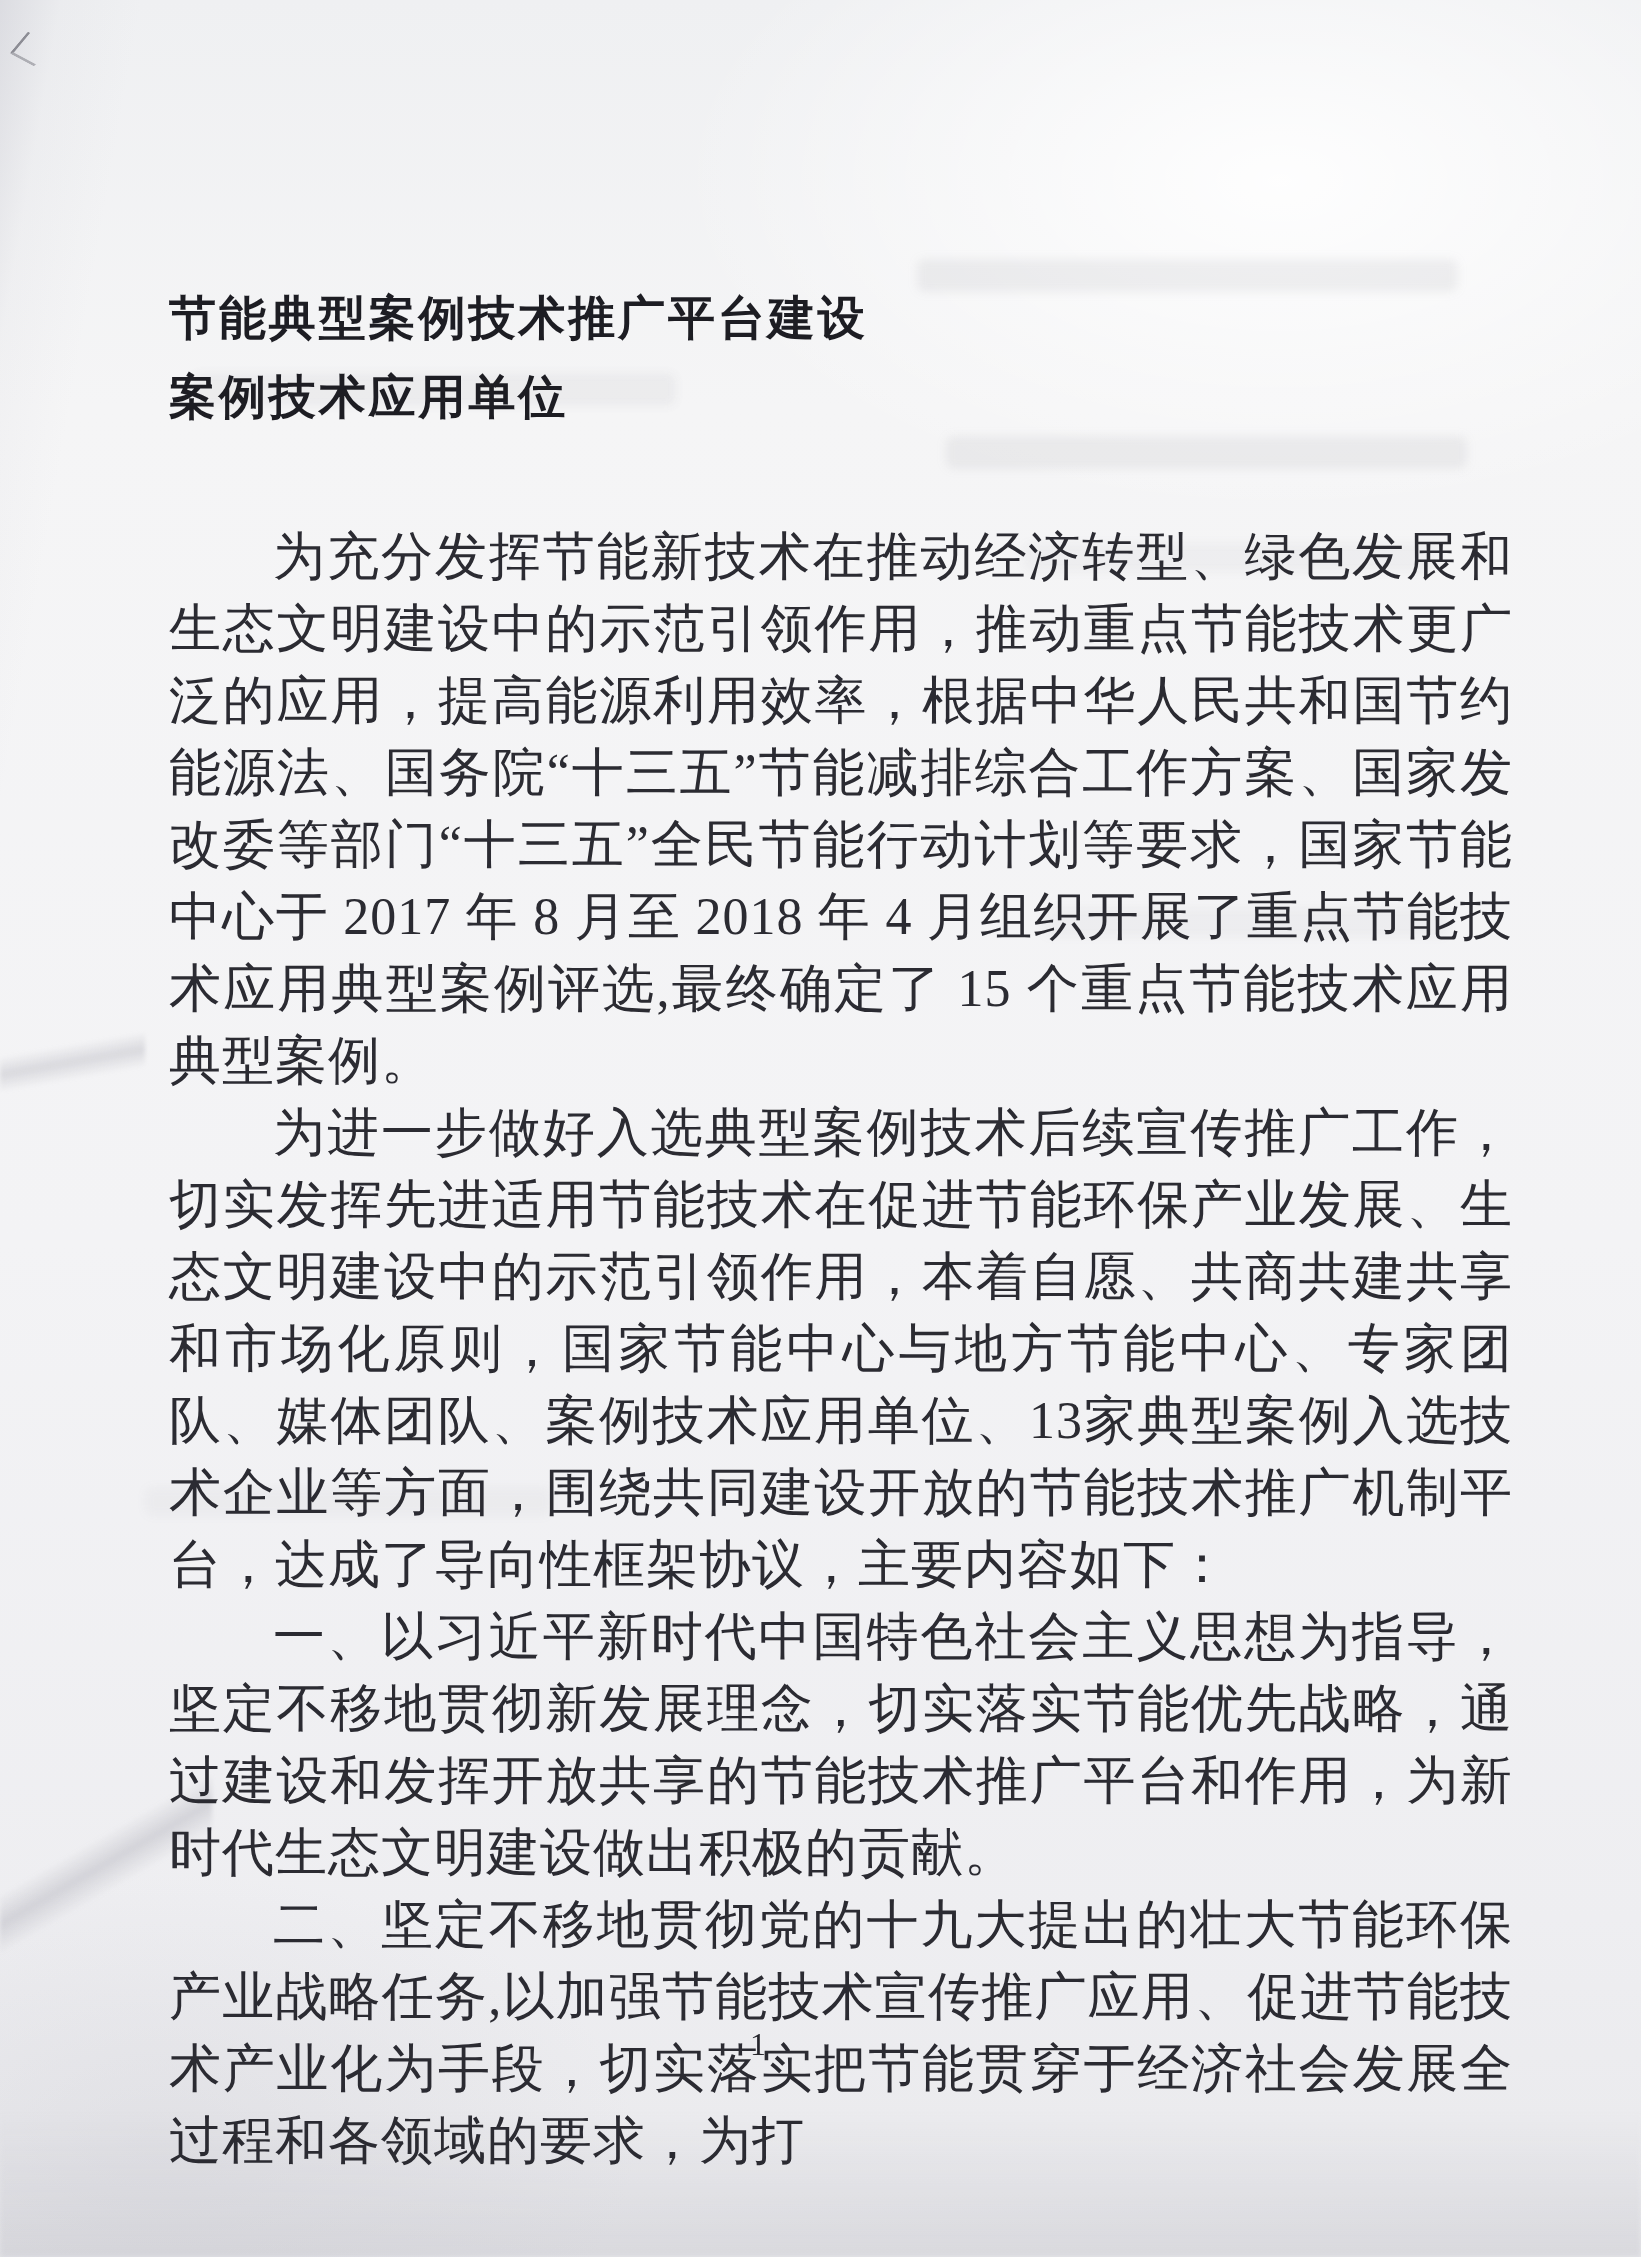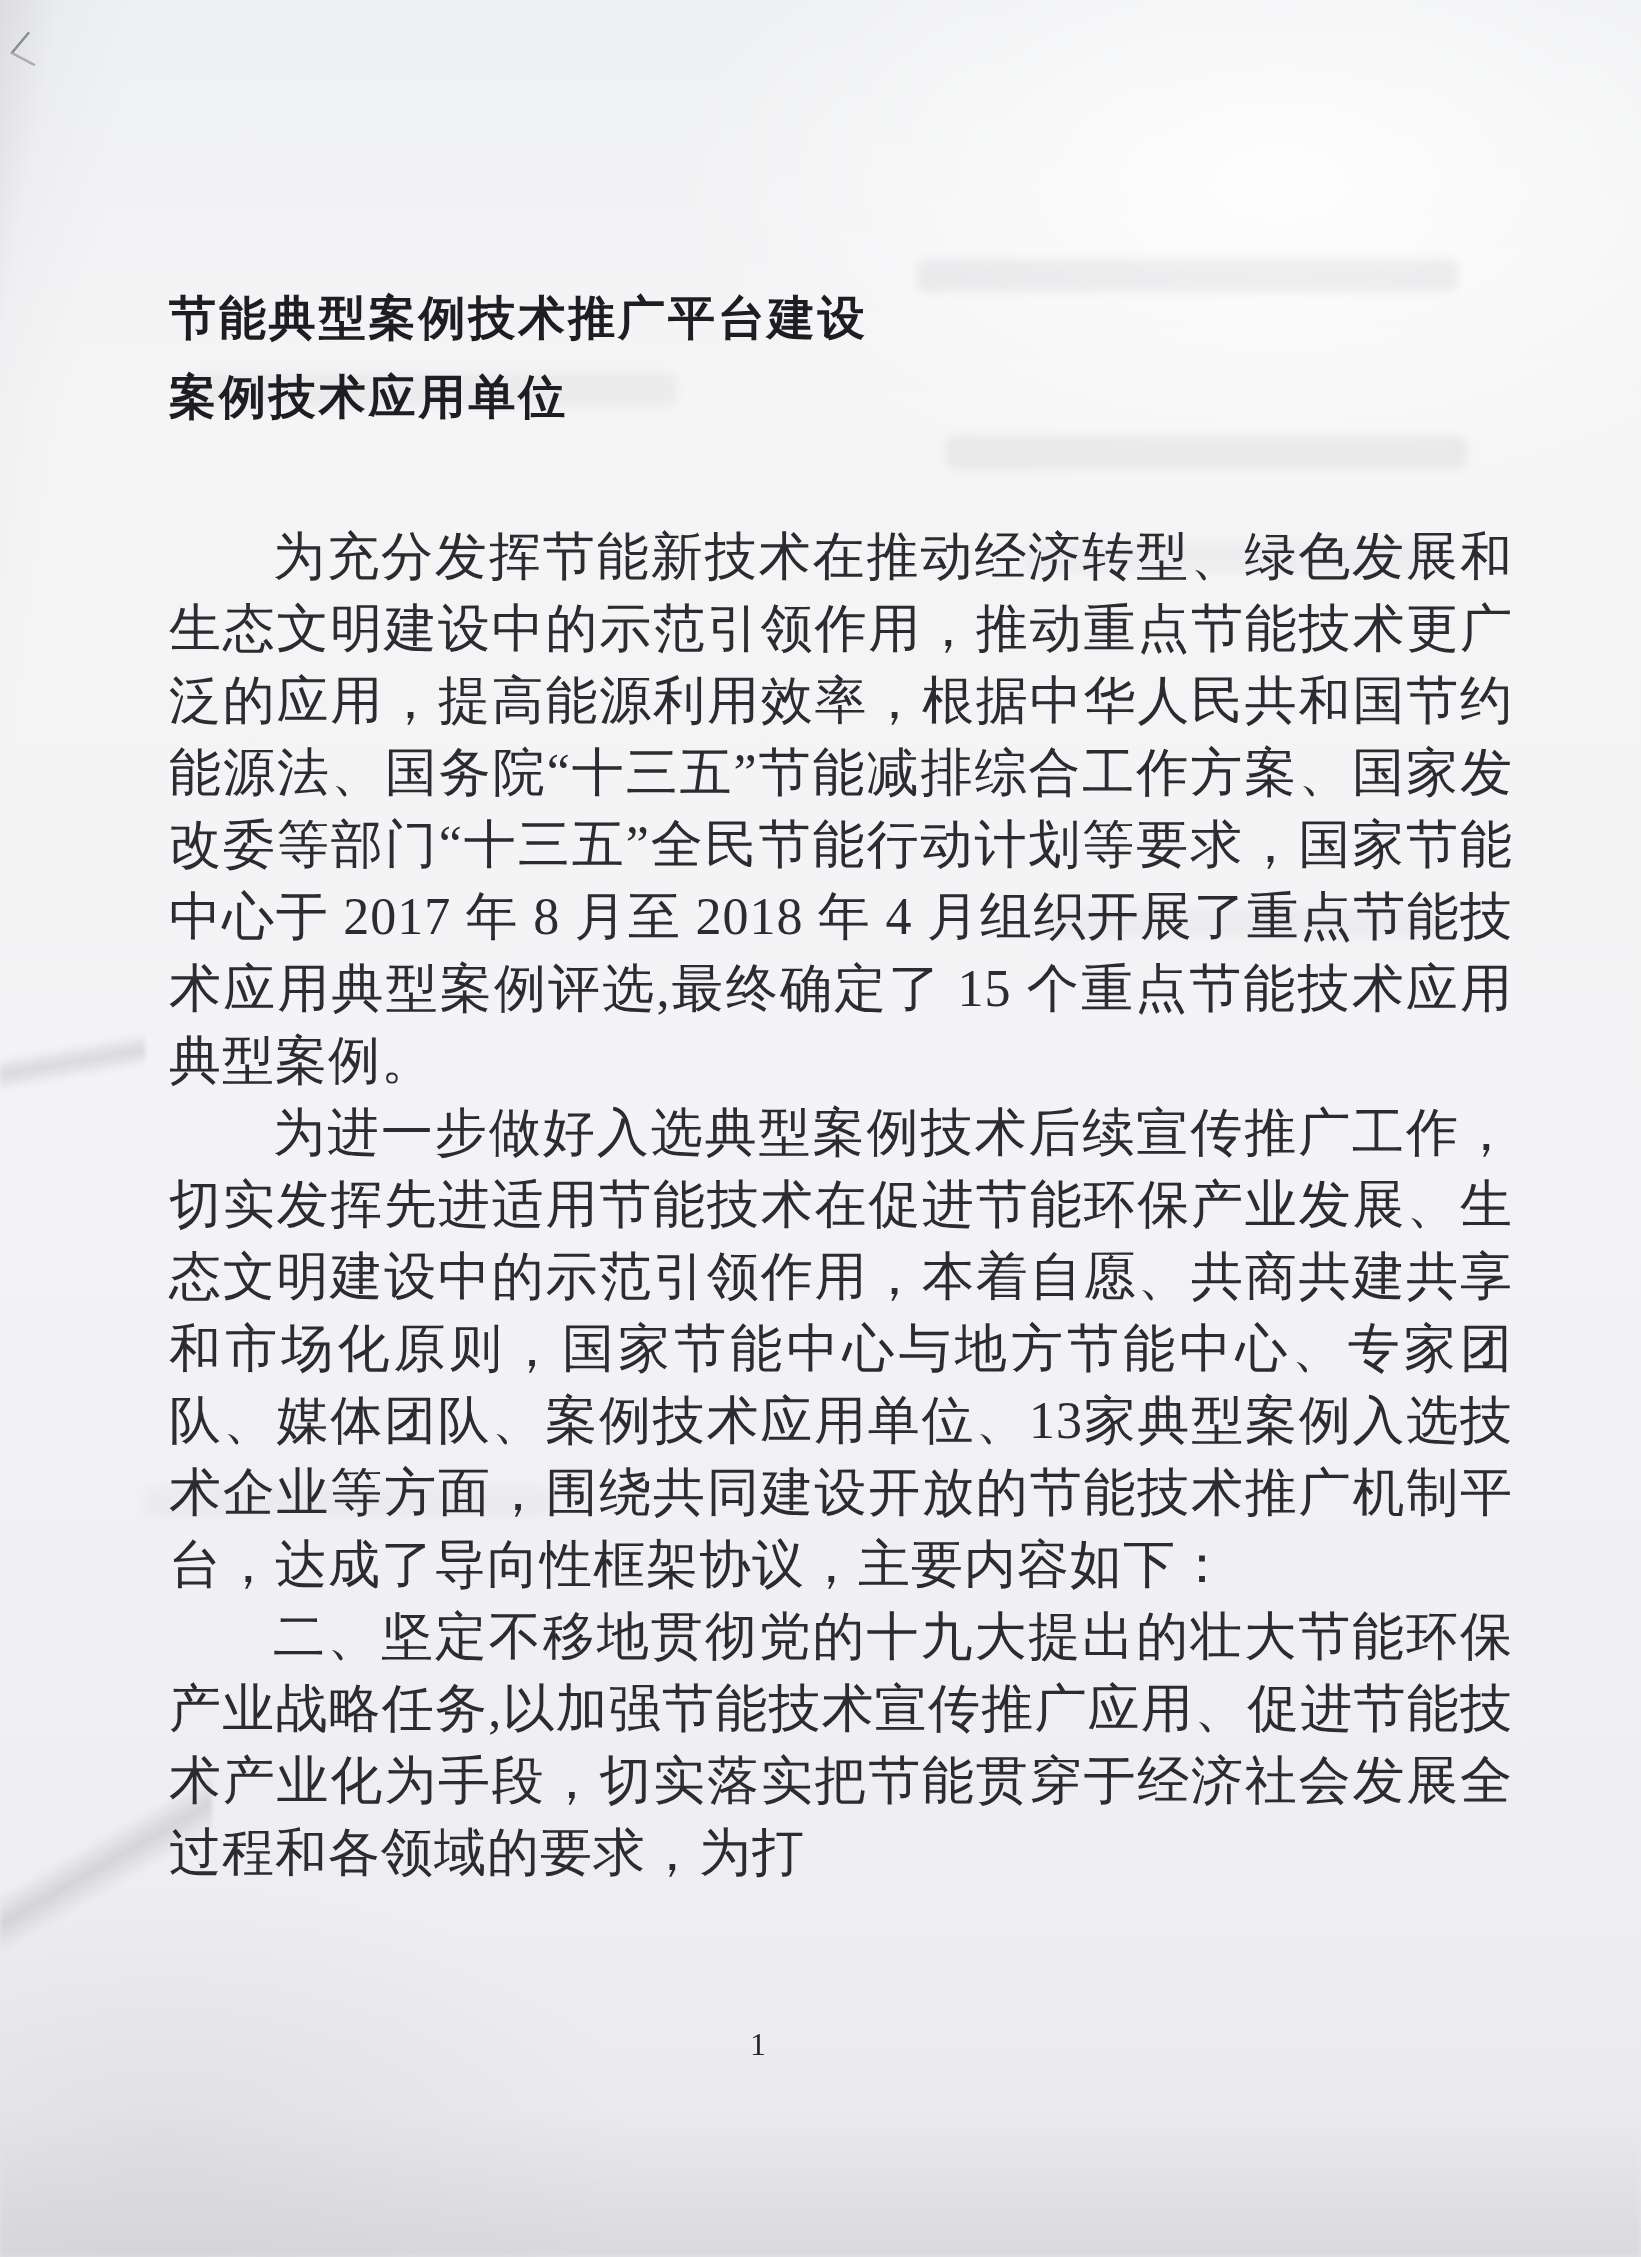--- a/index.html
+++ b/index.html
@@ -116,19 +116,20 @@
   <div class="artifact ghost ghost-6"></div>
 
   <h1 class="doc-title">
     <span class="title-line">节能典型案例技术推广平台建设</span>
     <span class="title-line">案例技术应用单位</span>
   </h1>
 
   <div class="doc-body">
     <p>为充分发挥节能新技术在推动经济转型、绿色发展和生态文明建设中的示范引领作用，推动重点节能技术更广泛的应用，提高能源利用效率，根据中华人民共和国节约能源法、国务院“十三五”节能减排综合工作方案、国家发改委等部门“十三五”全民节能行动计划等要求，国家节能中心于 2017 年 8 月至 2018 年 4 月组织开展了重点节能技术应用典型案例评选,最终确定了 15 个重点节能技术应用典型案例。</p>
     <p>为进一步做好入选典型案例技术后续宣传推广工作，切实发挥先进适用节能技术在促进节能环保产业发展、生态文明建设中的示范引领作用，本着自愿、共商共建共享和市场化原则，国家节能中心与地方节能中心、专家团队、媒体团队、案例技术应用单位、13家典型案例入选技术企业等方面，围绕共同建设开放的节能技术推广机制平台，达成了导向性框架协议，主要内容如下：</p>
+    <p>一、以习近平新时代中国特色社会主义思想为指导，坚定不移地贯彻新发展理念，切实落实节能优先战略，通过建设和发挥开放共享的节能技术推广平台和作用，为新时代生态文明建设做出积极的贡献。</p>
     <p>二、坚定不移地贯彻党的十九大提出的壮大节能环保产业战略任务,以加强节能技术宣传推广应用、促进节能技术产业化为手段，切实落实把节能贯穿于经济社会发展全过程和各领域的要求，为打</p>
   </div>
 
   <div class="page-number">1</div>
 
 </div>
 
 
 </body></html>

